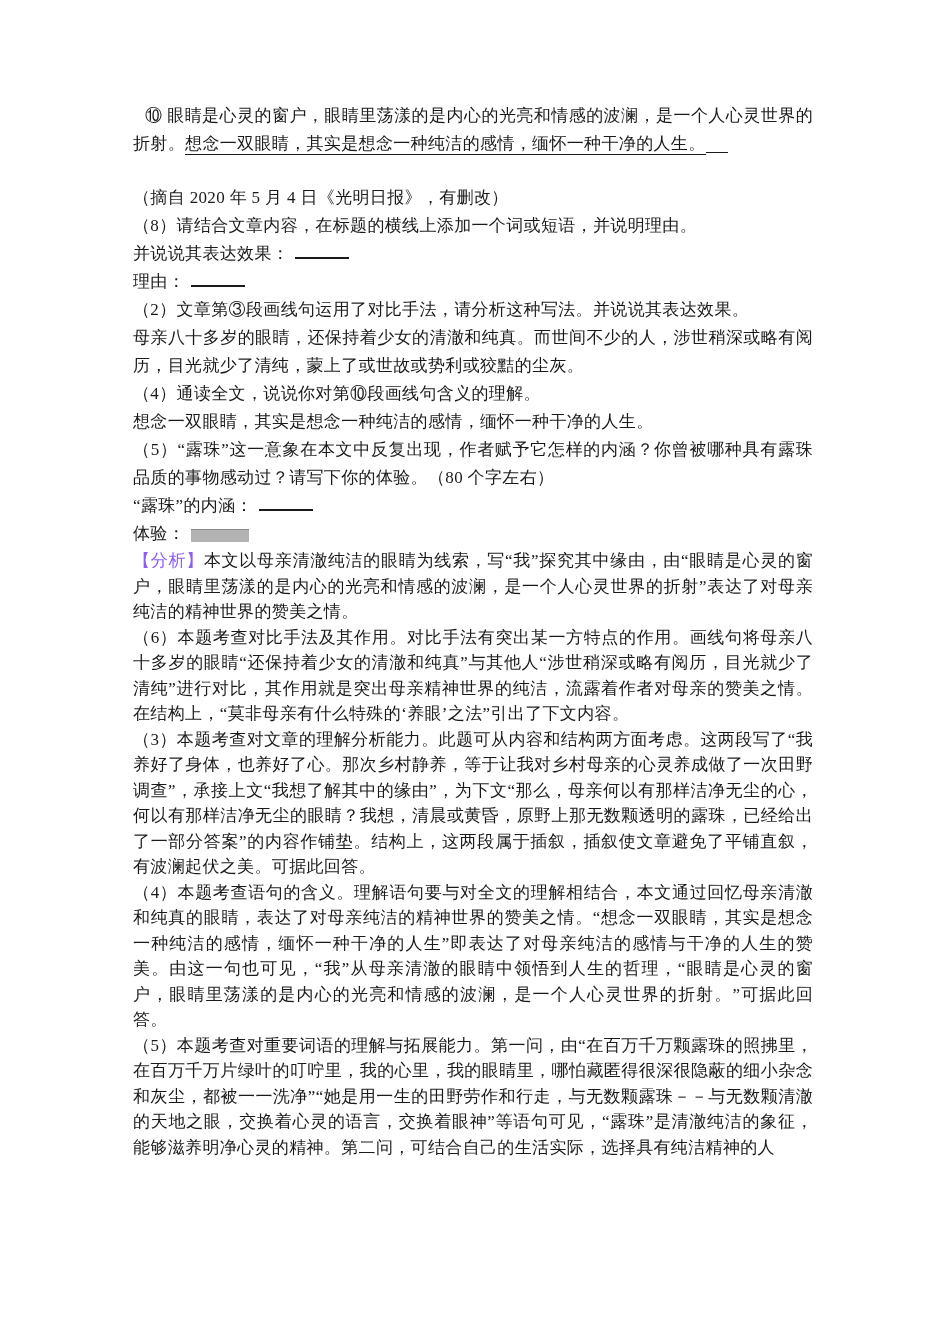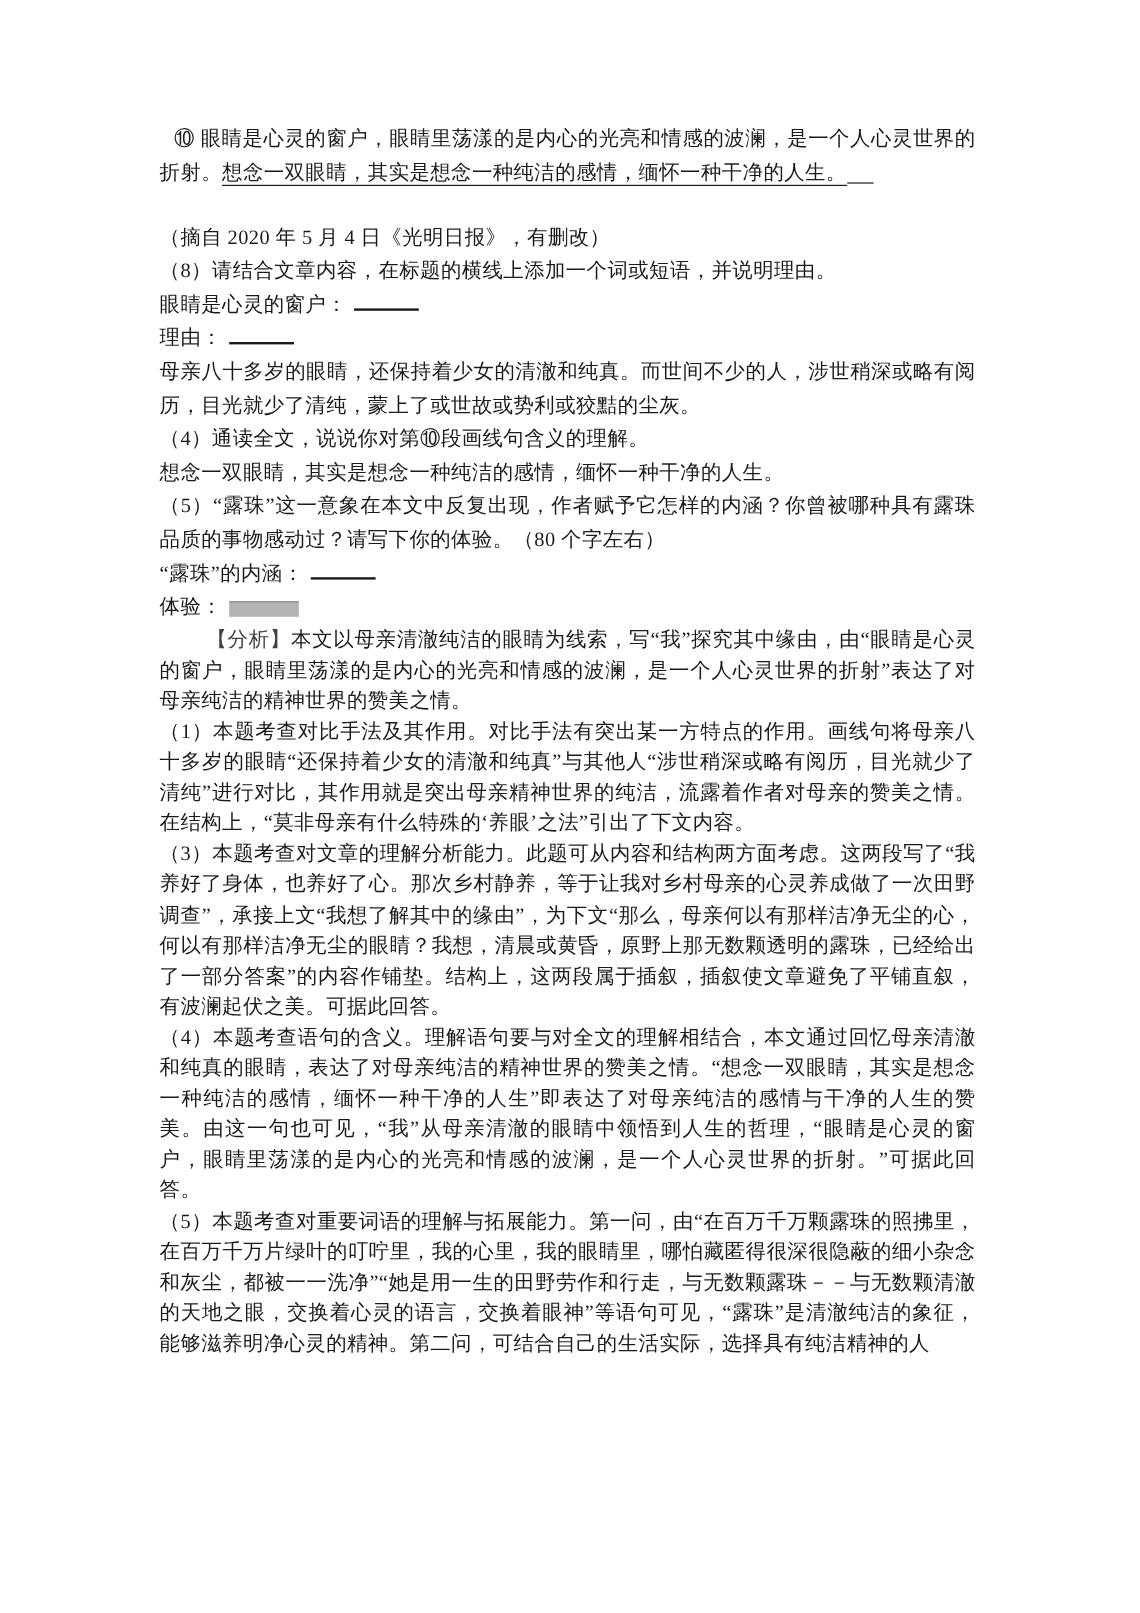--- a/index.html
+++ b/index.html
@@ -60,52 +60,52 @@
     margin-left: 6px;
     background: #b3b3b3;
     border-top: 1px solid #8a8a8a;
     vertical-align: baseline;
     transform: translateY(3px);
   }
   .answers p {
     line-height: 25.5px;
   }
   .label-blue {
-    color: #404040;
-    margin-left: 39px;
+    color: #8b5cf6;
   }
 </style>
 </head>
 <body>
 
 <div class="content">
 
   <p class="para-indent"><span>⑩</span> <span>眼睛是心灵的窗户，眼睛里荡漾的是内心的光亮和情感的波澜，是一个人心灵世界的折射。</span><span class="underlined">想念一双眼睛，其实是想念一种纯洁的感情，缅怀一种干净的人生。</span><span class="ul-tail"></span></p>
 
   <p class="source-line">（摘自 2020 年 5 月 4 日《光明日报》，有删改）</p>
 
   <p>（8）请结合文章内容，在标题的横线上添加一个词或短语，并说明理由。</p>
 
-  <p><span>眼睛是心灵的窗户：</span><span class="blank-underline"></span></p>
+  <p><span>并说说其表达效果：</span><span class="blank-underline"></span></p>
   <p><span>理由：</span><span class="blank-underline"></span></p>
 
+  <p>（2）文章第③段画线句运用了对比手法，请分析这种写法。并说说其表达效果。</p>
   <p>母亲八十多岁的眼睛，还保持着少女的清澈和纯真。而世间不少的人，涉世稍深或略有阅历，目光就少了清纯，蒙上了或世故或势利或狡黠的尘灰。</p>
 
 
   <p>（4）通读全文，说说你对第⑩段画线句含义的理解。</p>
   <p>想念一双眼睛，其实是想念一种纯洁的感情，缅怀一种干净的人生。</p>
 
   <p>（5）“露珠”这一意象在本文中反复出现，作者赋予它怎样的内涵？你曾被哪种具有露珠品质的事物感动过？请写下你的体验。（80 个字左右）</p>
 
   <p><span>“露珠”的内涵：</span><span class="blank-underline"></span></p>
   <p><span>体验：</span><span class="blank-gray"></span></p>
 
   <div class="answers">
     <p><span class="label-blue">【分析】</span><span>本文以母亲清澈纯洁的眼睛为线索，写“我”探究其中缘由，由“眼睛是心灵的窗户，眼睛里荡漾的是内心的光亮和情感的波澜，是一个人心灵世界的折射”表达了对母亲纯洁的精神世界的赞美之情。</span></p>
 
 
-    <p>（1）本题考查对比手法及其作用。对比手法有突出某一方特点的作用。画线句将母亲八十多岁的眼睛“还保持着少女的清澈和纯真”与其他人“涉世稍深或略有阅历，目光就少了清纯”进行对比，其作用就是突出母亲精神世界的纯洁，流露着作者对母亲的赞美之情。在结构上，“莫非母亲有什么特殊的‘养眼’之法”引出了下文内容。</p>
+    <p>（6）本题考查对比手法及其作用。对比手法有突出某一方特点的作用。画线句将母亲八十多岁的眼睛“还保持着少女的清澈和纯真”与其他人“涉世稍深或略有阅历，目光就少了清纯”进行对比，其作用就是突出母亲精神世界的纯洁，流露着作者对母亲的赞美之情。在结构上，“莫非母亲有什么特殊的‘养眼’之法”引出了下文内容。</p>
     <p>（3）本题考查对文章的理解分析能力。此题可从内容和结构两方面考虑。这两段写了“我养好了身体，也养好了心。那次乡村静养，等于让我对乡村母亲的心灵养成做了一次田野调查”，承接上文“我想了解其中的缘由”，为下文“那么，母亲何以有那样洁净无尘的心，何以有那样洁净无尘的眼睛？我想，清晨或黄昏，原野上那无数颗透明的露珠，已经给出了一部分答案”的内容作铺垫。结构上，这两段属于插叙，插叙使文章避免了平铺直叙，有波澜起伏之美。可据此回答。</p>
     <p>（4）本题考查语句的含义。理解语句要与对全文的理解相结合，本文通过回忆母亲清澈和纯真的眼睛，表达了对母亲纯洁的精神世界的赞美之情。“想念一双眼睛，其实是想念一种纯洁的感情，缅怀一种干净的人生”即表达了对母亲纯洁的感情与干净的人生的赞美。由这一句也可见，“我”从母亲清澈的眼睛中领悟到人生的哲理，“眼睛是心灵的窗户，眼睛里荡漾的是内心的光亮和情感的波澜，是一个人心灵世界的折射。”可据此回答。</p>
     <p>（5）本题考查对重要词语的理解与拓展能力。第一问，由“在百万千万颗露珠的照拂里，在百万千万片绿叶的叮咛里，我的心里，我的眼睛里，哪怕藏匿得很深很隐蔽的细小杂念和灰尘，都被一一洗净”“她是用一生的田野劳作和行走，与无数颗露珠－－与无数颗清澈的天地之眼，交换着心灵的语言，交换着眼神”等语句可见，“露珠”是清澈纯洁的象征，能够滋养明净心灵的精神。第二问，可结合自己的生活实际，选择具有纯洁精神的人</p>
   </div>
 
 </div>
 
 </body></html>

